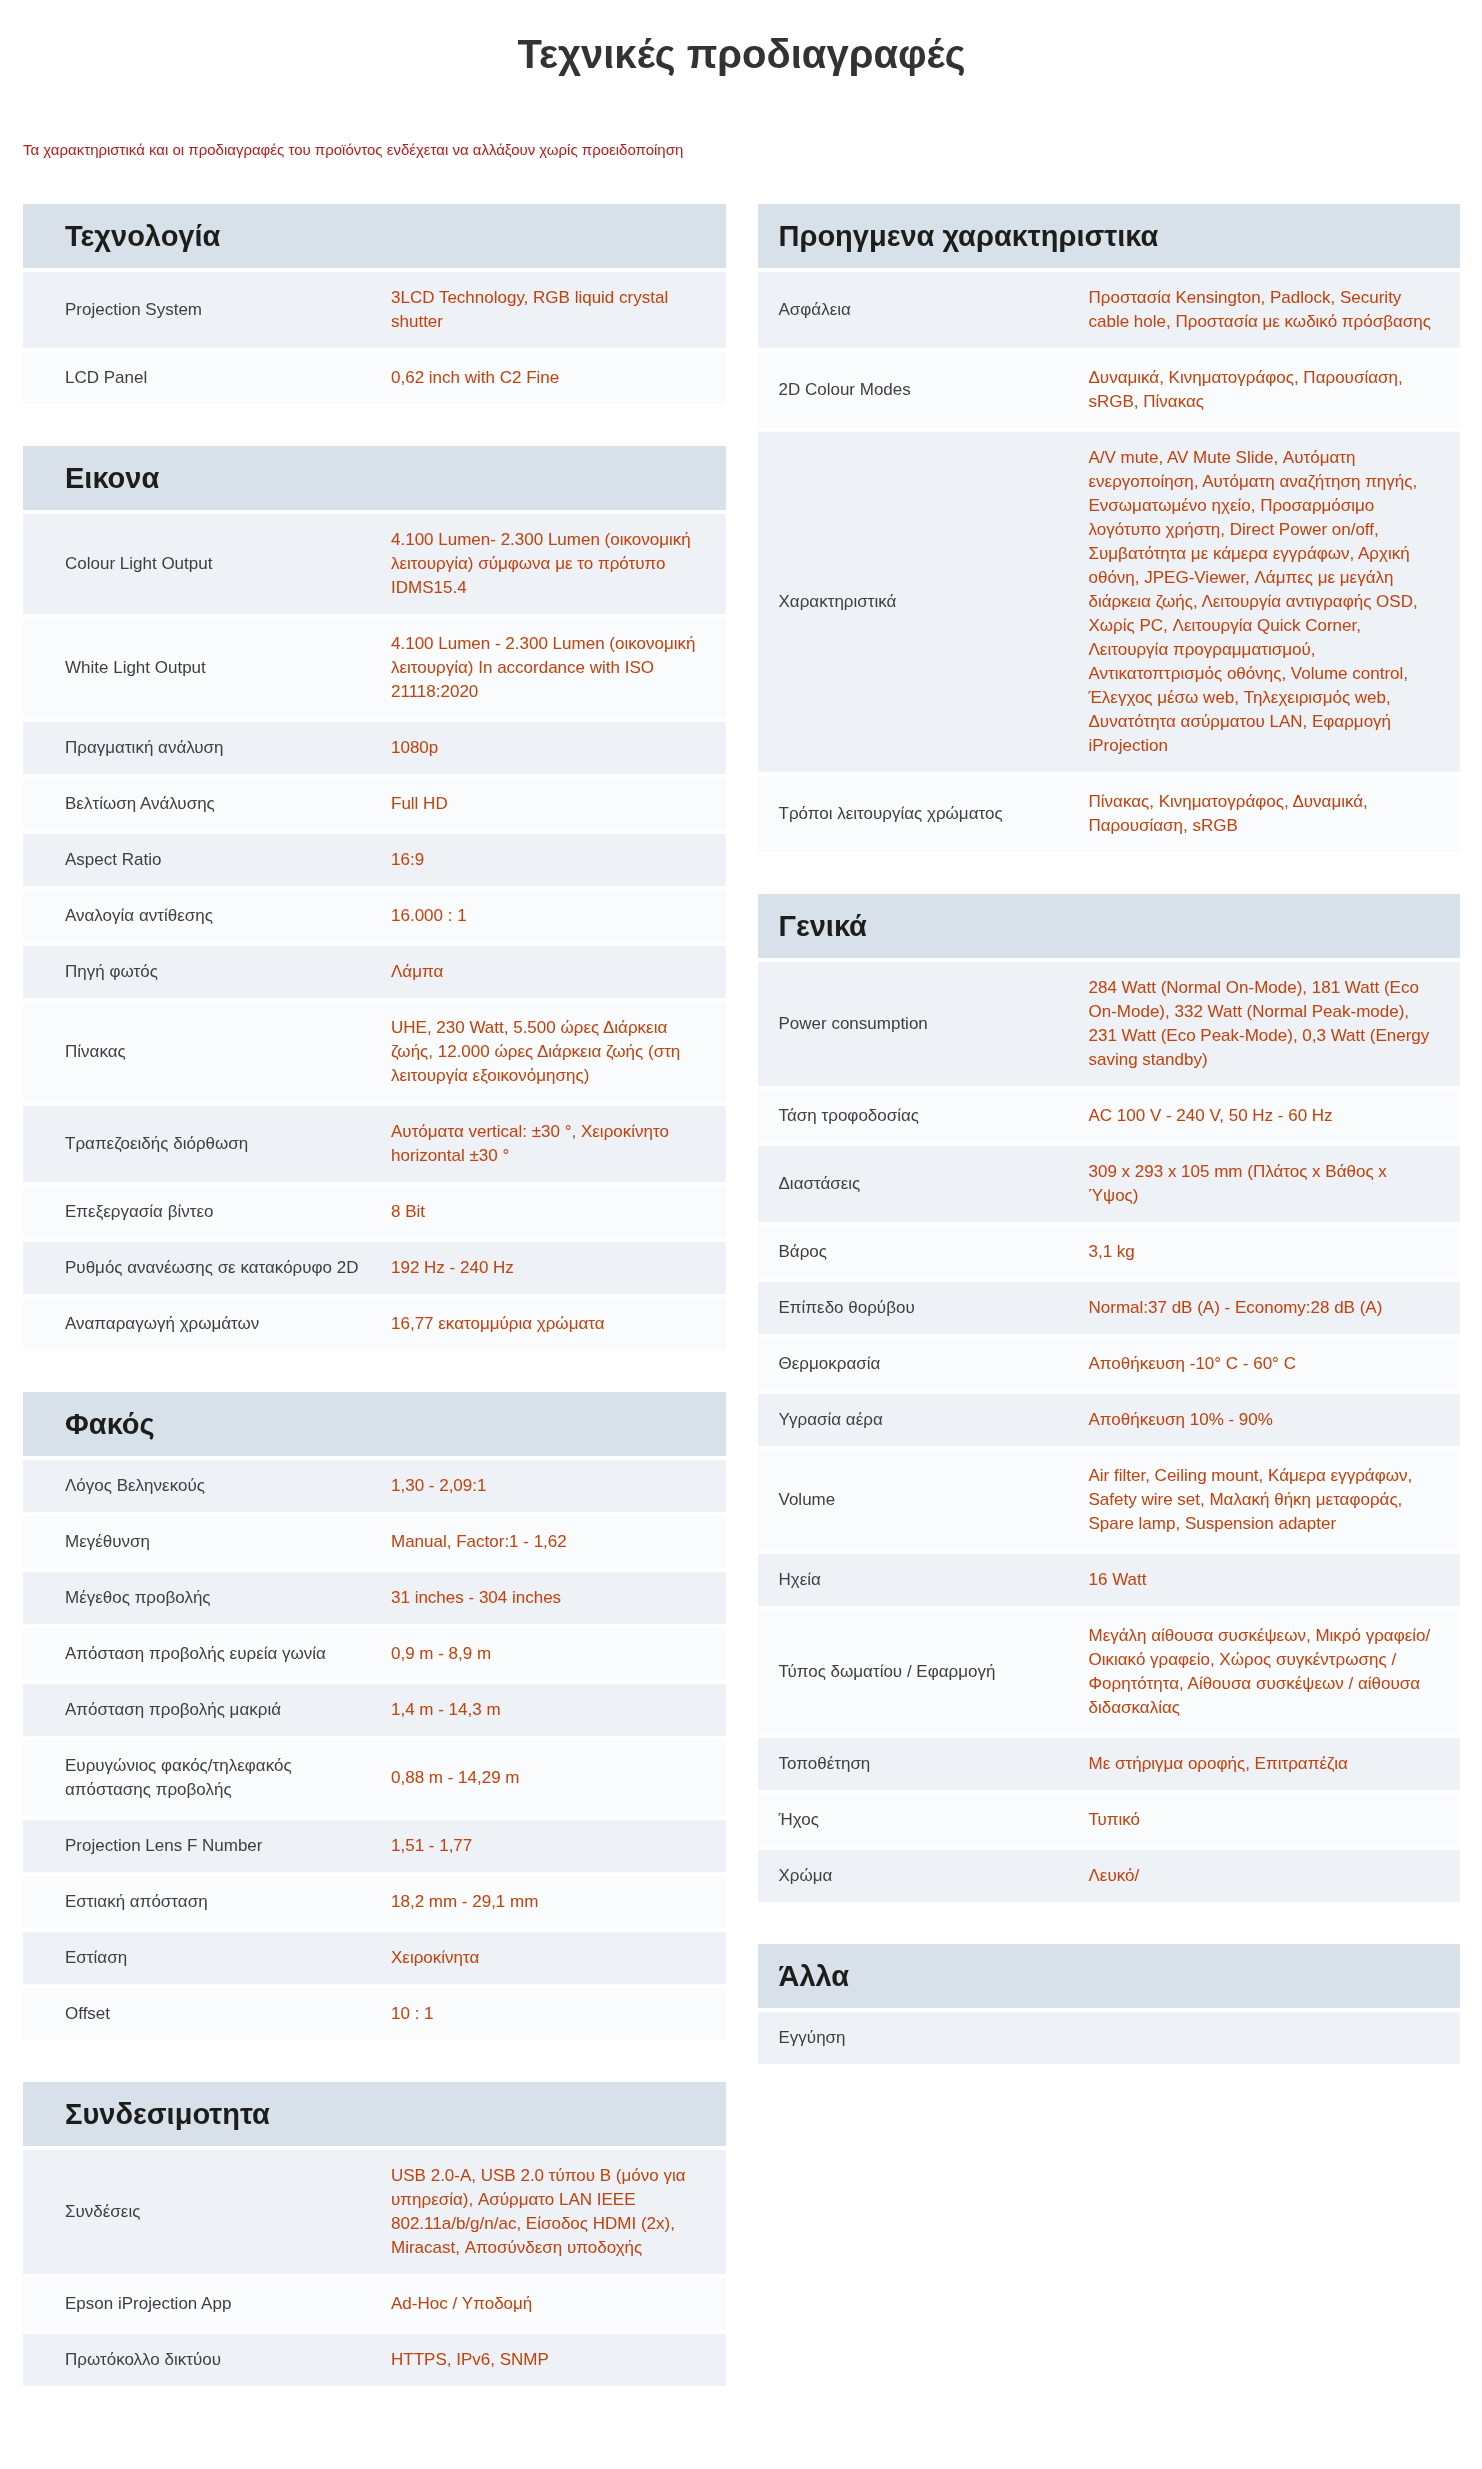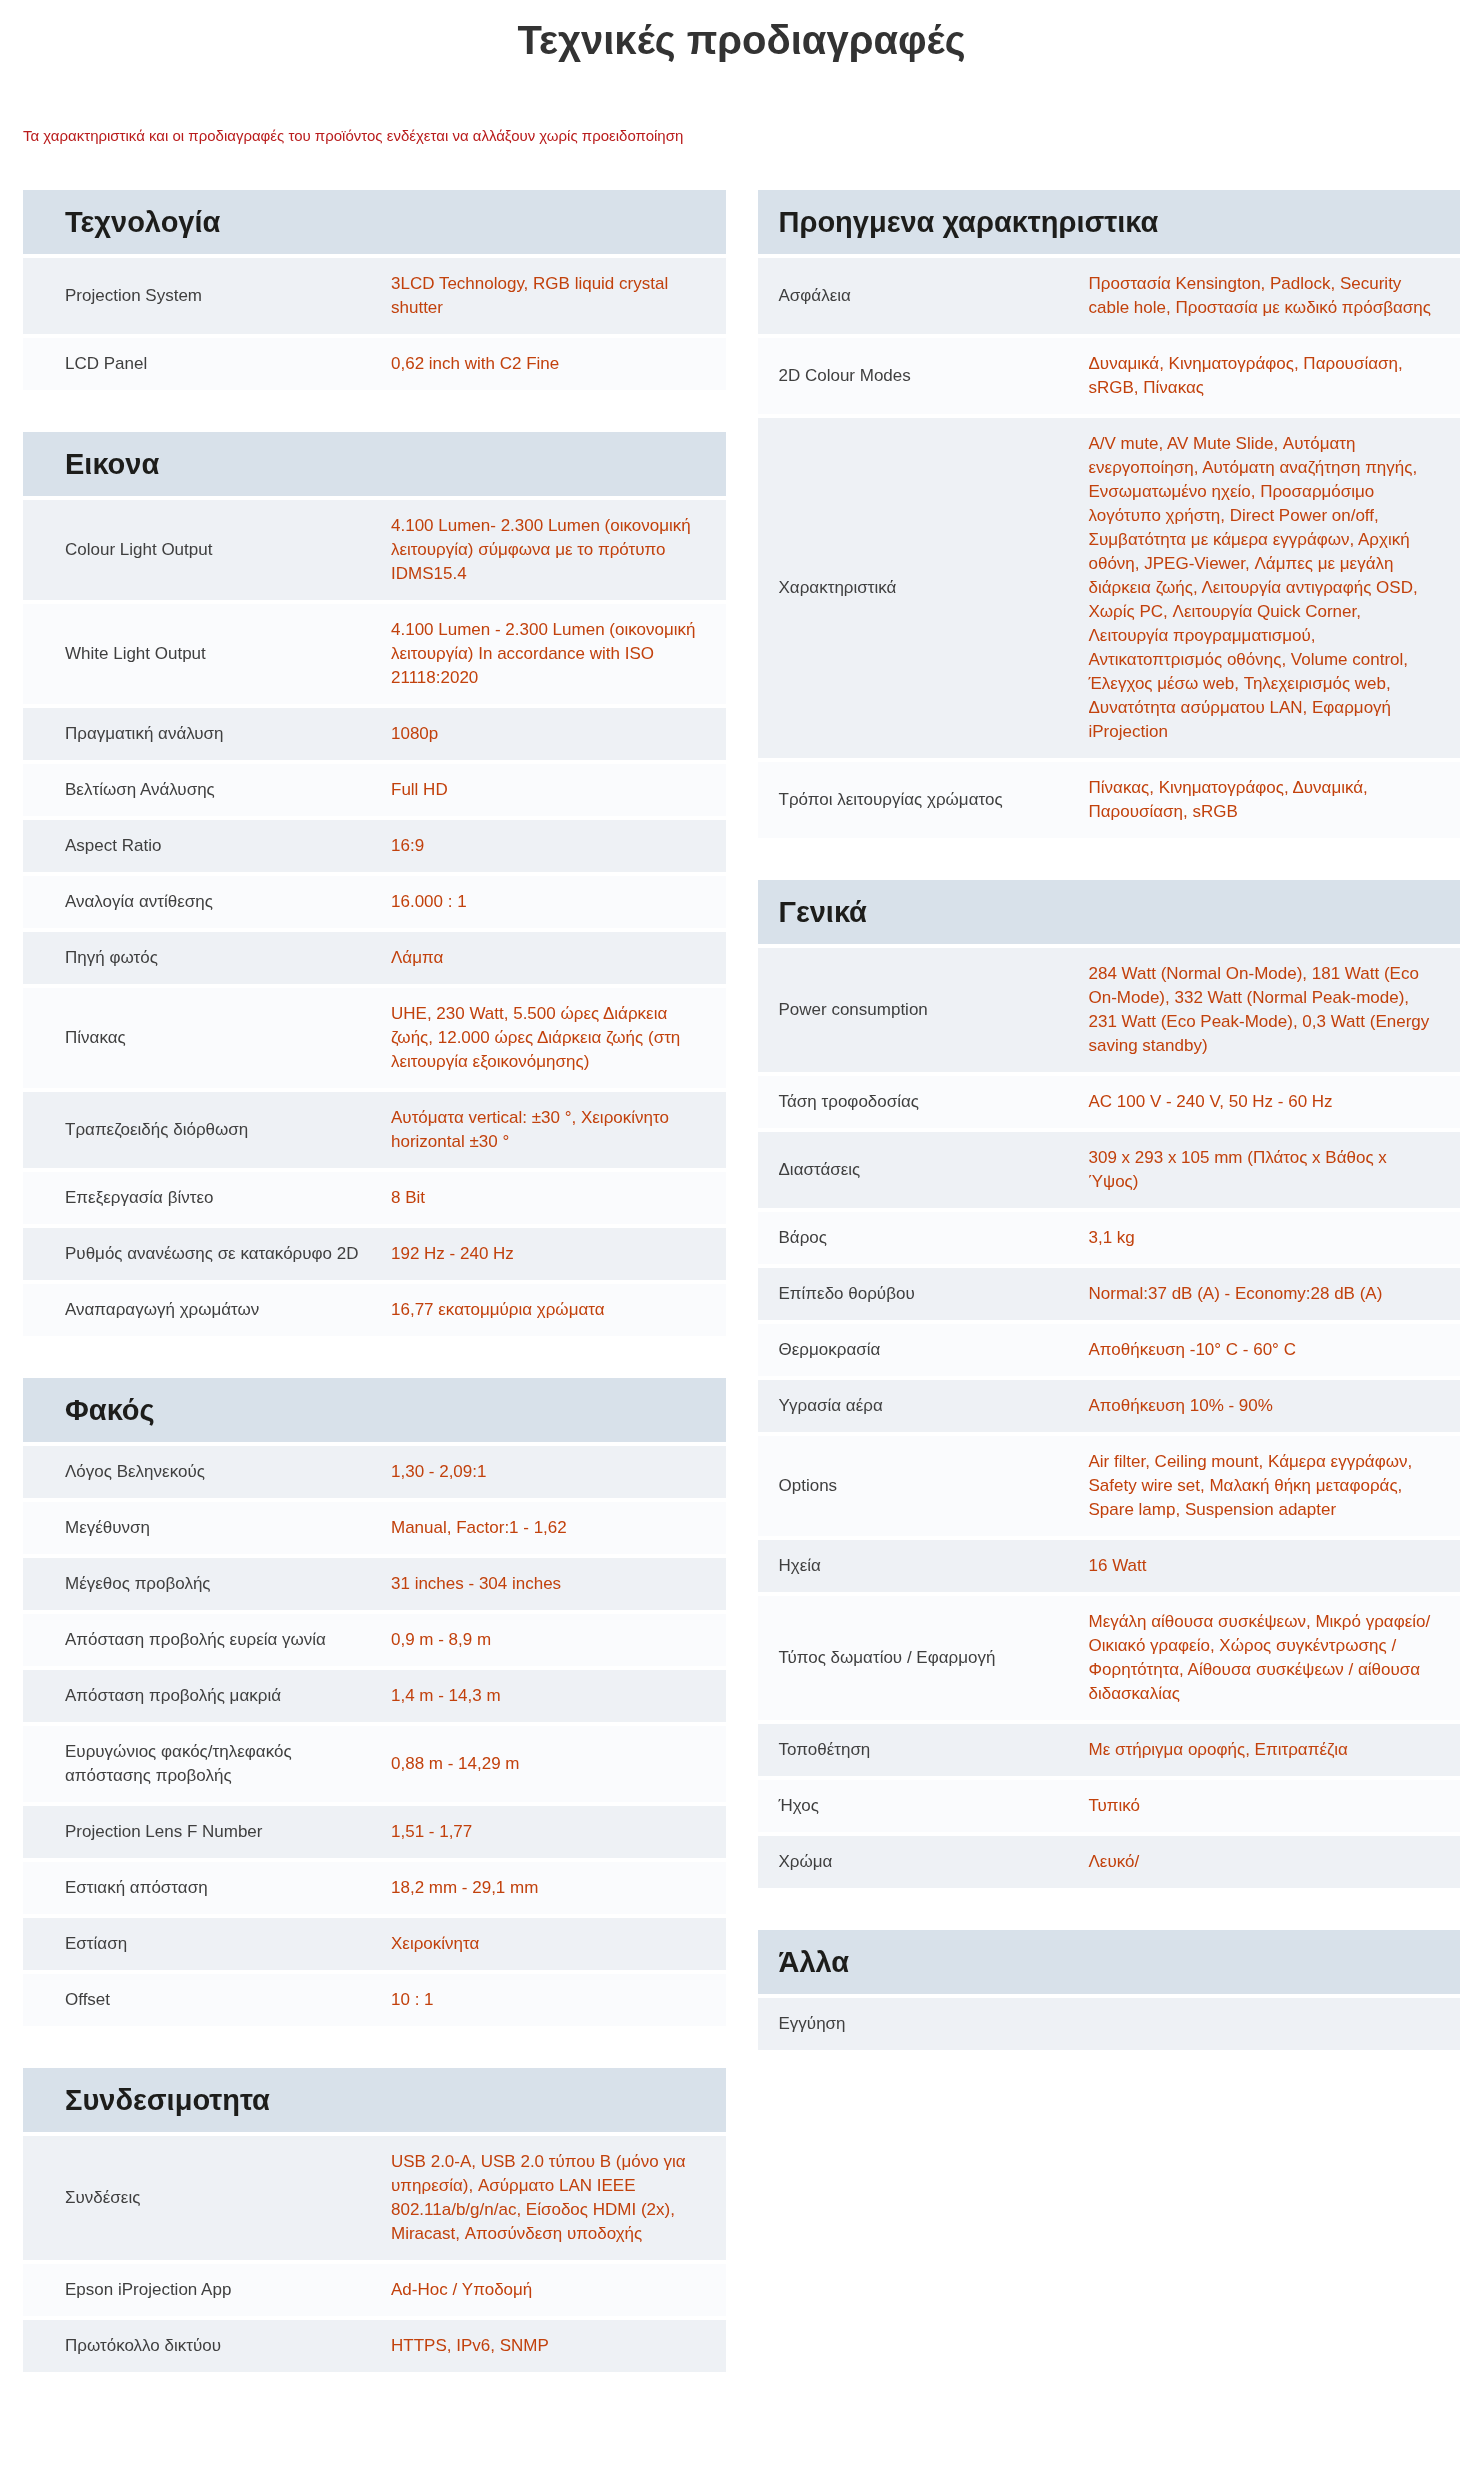--- a/index.html
+++ b/index.html
@@ -12,21 +12,21 @@
     width: 1483px;
     font-family: "Liberation Sans", sans-serif;
     color: #404040;
     -webkit-font-smoothing: antialiased;
   }
   .page {
     padding: 16px 23px 70px 23px;
     box-sizing: border-box;
   }
   .page-title {
-    margin: 0;
+    margin: 14px;
     font-size: 40px;
     line-height: 48px;
     font-weight: bold;
     text-align: center;
     color: #333333;
   }
   .page-subtitle {
     margin: 62px 0 0 0;
     font-size: 15px;
     line-height: 20px;
@@ -267,21 +267,21 @@
             </div>
             <div class="spec-row even">
               <div class="cell label">Θερμοκρασία</div>
               <div class="cell value">Αποθήκευση -10° C - 60° C</div>
             </div>
             <div class="spec-row odd">
               <div class="cell label">Υγρασία αέρα</div>
               <div class="cell value">Αποθήκευση 10% - 90%</div>
             </div>
             <div class="spec-row even">
-              <div class="cell label">Options</div>
+              <div class="cell label">Volume</div>
               <div class="cell value">Air filter, Ceiling mount, Κάμερα εγγράφων, Safety wire set, Μαλακή θήκη μεταφοράς, Spare lamp, Suspension adapter</div>
             </div>
             <div class="spec-row odd">
               <div class="cell label">Ηχεία</div>
               <div class="cell value">16 Watt</div>
             </div>
             <div class="spec-row even">
               <div class="cell label">Τύπος δωματίου / Εφαρμογή</div>
               <div class="cell value">Μεγάλη αίθουσα συσκέψεων, Μικρό γραφείο/Οικιακό γραφείο, Χώρος συγκέντρωσης / Φορητότητα, Αίθουσα συσκέψεων / αίθουσα διδασκαλίας</div>
             </div>

